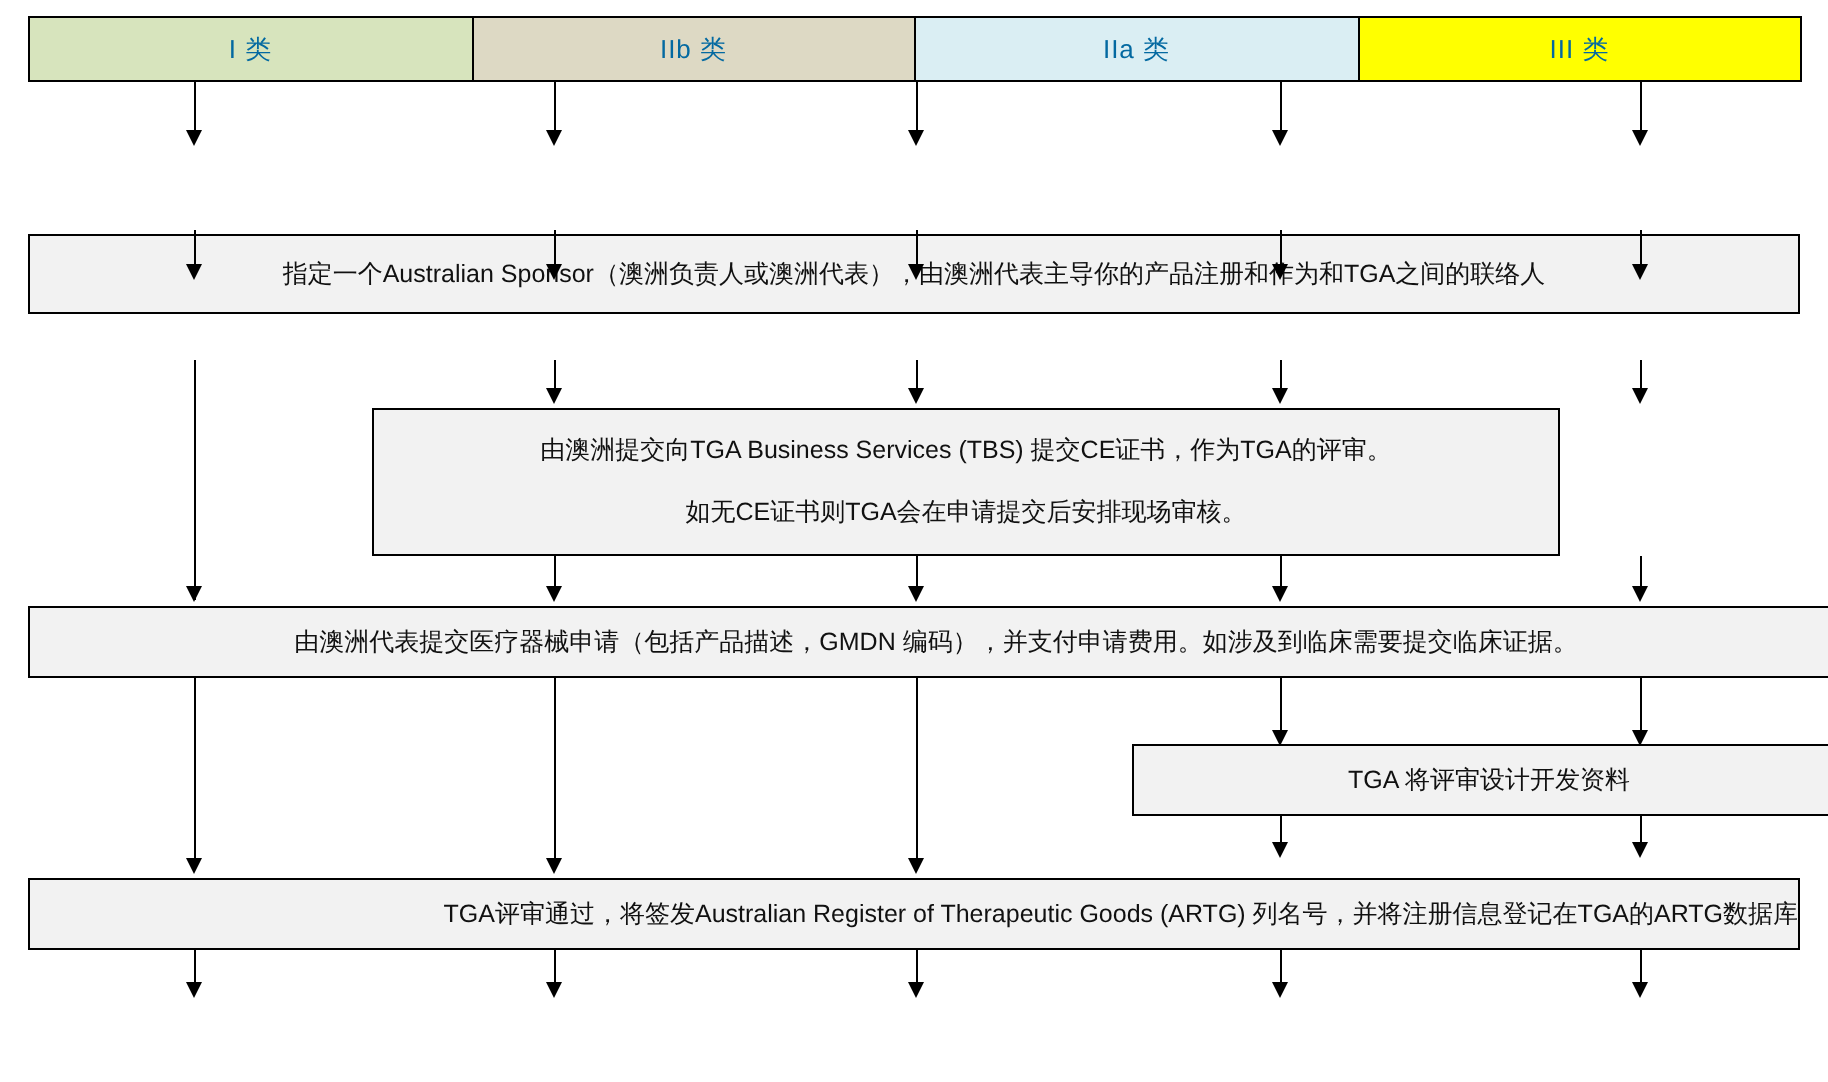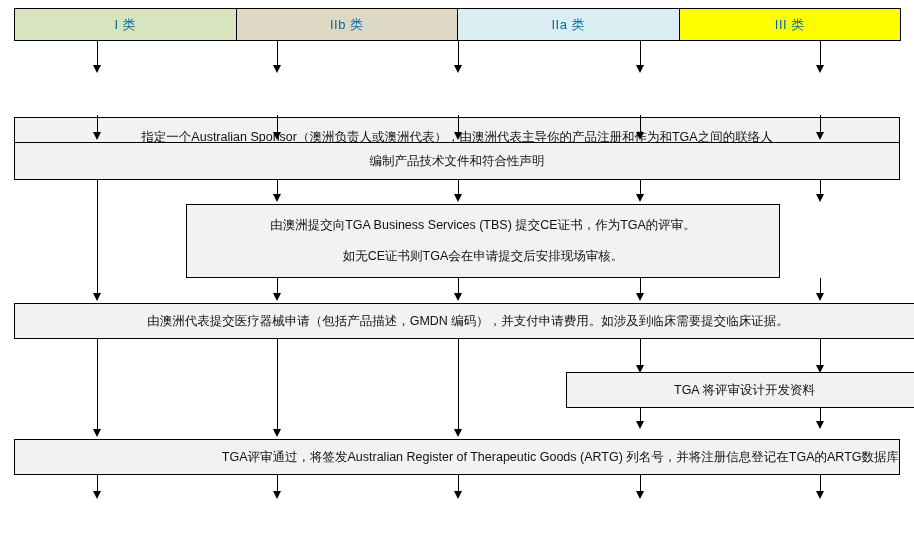--- a/index.html
+++ b/index.html
@@ -75,23 +75,20 @@
   <div class="head" style="left:93px; top:132px;"></div>
   <div class="conn" style="left:277px;top:115px; height:19px;"></div>
   <div class="head" style="left:273px;top:132px;"></div>
   <div class="conn" style="left:458px;top:115px; height:19px;"></div>
   <div class="head" style="left:454px;top:132px;"></div>
   <div class="conn" style="left:640px;top:115px; height:19px;"></div>
   <div class="head" style="left:636px;top:132px;"></div>
   <div class="conn" style="left:820px;top:115px; height:19px;"></div>
   <div class="head" style="left:816px;top:132px;"></div>
 
-  <div class="box" style="left:14px; top:142px; width:886px; height:38px;">
-    <span class="line">编制产品技术文件和符合性声明</span>
-  </div>
 
   <div class="conn" style="left:97px; top:180px; height:120px;"></div>
   <div class="conn" style="left:277px;top:180px; height:16px;"></div>
   <div class="head" style="left:273px;top:194px;"></div>
   <div class="conn" style="left:458px;top:180px; height:16px;"></div>
   <div class="head" style="left:454px;top:194px;"></div>
   <div class="conn" style="left:640px;top:180px; height:16px;"></div>
   <div class="head" style="left:636px;top:194px;"></div>
   <div class="conn" style="left:820px;top:180px; height:16px;"></div>
   <div class="head" style="left:816px;top:194px;"></div>

